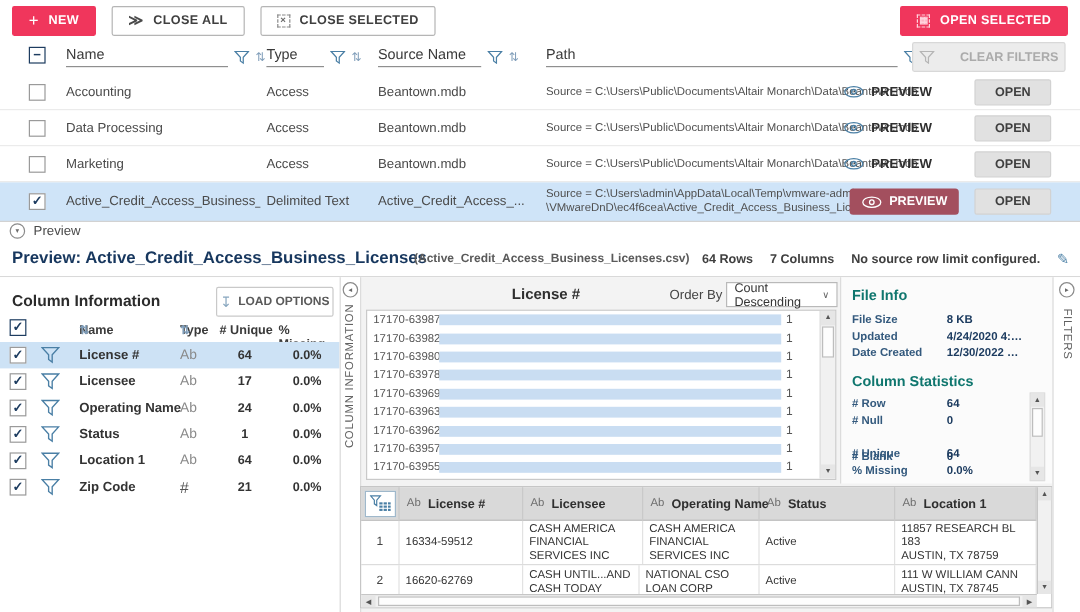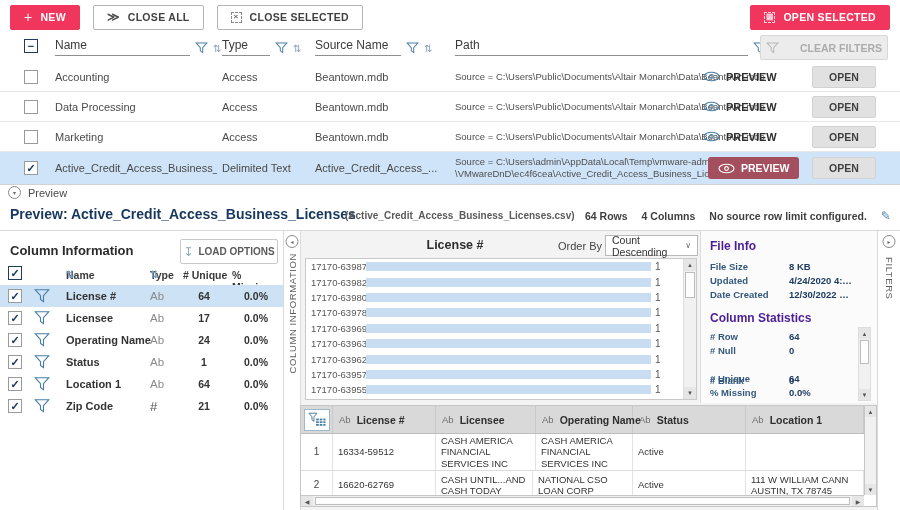--- a/index.html
+++ b/index.html
@@ -94,21 +94,21 @@
   .crow .bl { width:55px; font-size:9.5px; color:#555; white-space:nowrap; }
   .crow .bar { height:9px; background:#c9ddf2; width:calc(100% - 100px); }
   .crow .bv { margin-left:4px; font-size:10px; color:#555; }
   .vscroll { position:absolute; right:0; top:0; bottom:0; width:13px; background:#f1f1f1; border-left:1px solid #ddd; }
   .vscroll .arr { position:absolute; left:0; width:100%; height:12px; display:flex; align-items:center; justify-content:center; font-size:6px; color:#555; background:#e6e6e6; }
   .vscroll .arr.up { top:0; } .vscroll .arr.dn { bottom:0; }
   .vscroll .thumb { position:absolute; left:1px; right:1px; top:13px; height:26px; background:#fdfdfd; border:1px solid #bdbdbd; }
 
   
   .fi-panel { position:absolute; left:700px; top:0; width:177px; height:172px; background:#fbfbfb; border-left:1px solid #dcdcdc; }
-  .fi-h { position:absolute; left:9px; font-size:12px; font-weight:bold; color:#4c1d95; }
+  .fi-h { position:absolute; left:9px; font-size:12px; font-weight:bold; color:#0f766e; }
   .fi-row { position:absolute; left:0; right:0; height:14px; }
   .fi-row .l { position:absolute; left:9px; font-size:9.5px; font-weight:bold; color:#33597d; }
   .fi-row .v { position:absolute; left:88px; right:24px; font-size:9.5px; font-weight:bold; color:#1d3c60; white-space:nowrap; overflow:hidden; text-overflow:ellipsis; }
   .fi-scroll { position:absolute; right:6px; top:96px; height:74px; width:13px; background:#f1f1f1; border:1px solid #ddd; }
   .fi-scroll .arr { position:absolute; left:0; width:100%; height:11px; display:flex; align-items:center; justify-content:center; font-size:6px; color:#555; background:#e6e6e6; }
   .fi-scroll .arr.up { top:0; } .fi-scroll .arr.dn { bottom:0; }
   .fi-scroll .thumb { position:absolute; left:1px; right:1px; top:12px; height:24px; background:#fdfdfd; border:1px solid #bdbdbd; }
 
   
   .dt { position:absolute; left:300px; top:174px; width:577px; bottom:3px; background:#fff; border:1px solid #c6c6c6; }
@@ -270,21 +270,21 @@
   <div class="pv-toggle">
     <span class="circle-icon">▾</span>
     <span>Preview</span>
   </div>
 
   <div class="pv-titlebar">
     <span class="pv-title">Preview: Active_Credit_Access_Business_Licenses</span>
     <span class="pv-file">(Active_Credit_Access_Business_Licenses.csv)</span>
     <span class="pv-meta">
       <span>64 Rows</span>
-      <span>4 Columns</span>
+      <span>7 Columns</span>
       <span>No source row limit configured.</span>
       <span class="pencil">✎</span>
     </span>
   </div>
 
   <div class="pv-body">
     <div class="mid-base"></div>
 
     <div class="ci-panel">
       <span class="ci-title">Column Information</span>
@@ -532,20 +532,25 @@
             <span class="dtl">Location 1</span>
           </div>
       </div>
 
       <div class="dt-row" style="top:28px; height:37px">
         <div class="dtc num" style="width:32px">1</div>
         <div class="dtc" style="width:103px">16334-59512</div>
         <div class="dtc" style="width:100px">CASH AMERICA FINANCIAL SERVICES INC</div>
         <div class="dtc" style="width:97px">CASH AMERICA FINANCIAL SERVICES INC</div>
         <div class="dtc" style="width:113px">Active</div>
+        <div class="dtc" style="flex:1">
+          <span>11857 RESEARCH BL</span>
+          <span>183</span>
+          <span>AUSTIN, TX 78759</span>
+        </div>
       </div>
 
       <div class="dt-row" style="top:65px; height:29px">
         <div class="dtc num" style="width:32px">2</div>
         <div class="dtc" style="width:103px">16620-62769</div>
         <div class="dtc" style="width:97px">CASH UNTIL...AND CASH TODAY</div>
         <div class="dtc" style="width:100px">NATIONAL CSO LOAN CORP</div>
         <div class="dtc" style="width:113px">Active</div>
         <div class="dtc" style="flex:1">
           <span>111 W WILLIAM CANN</span>

